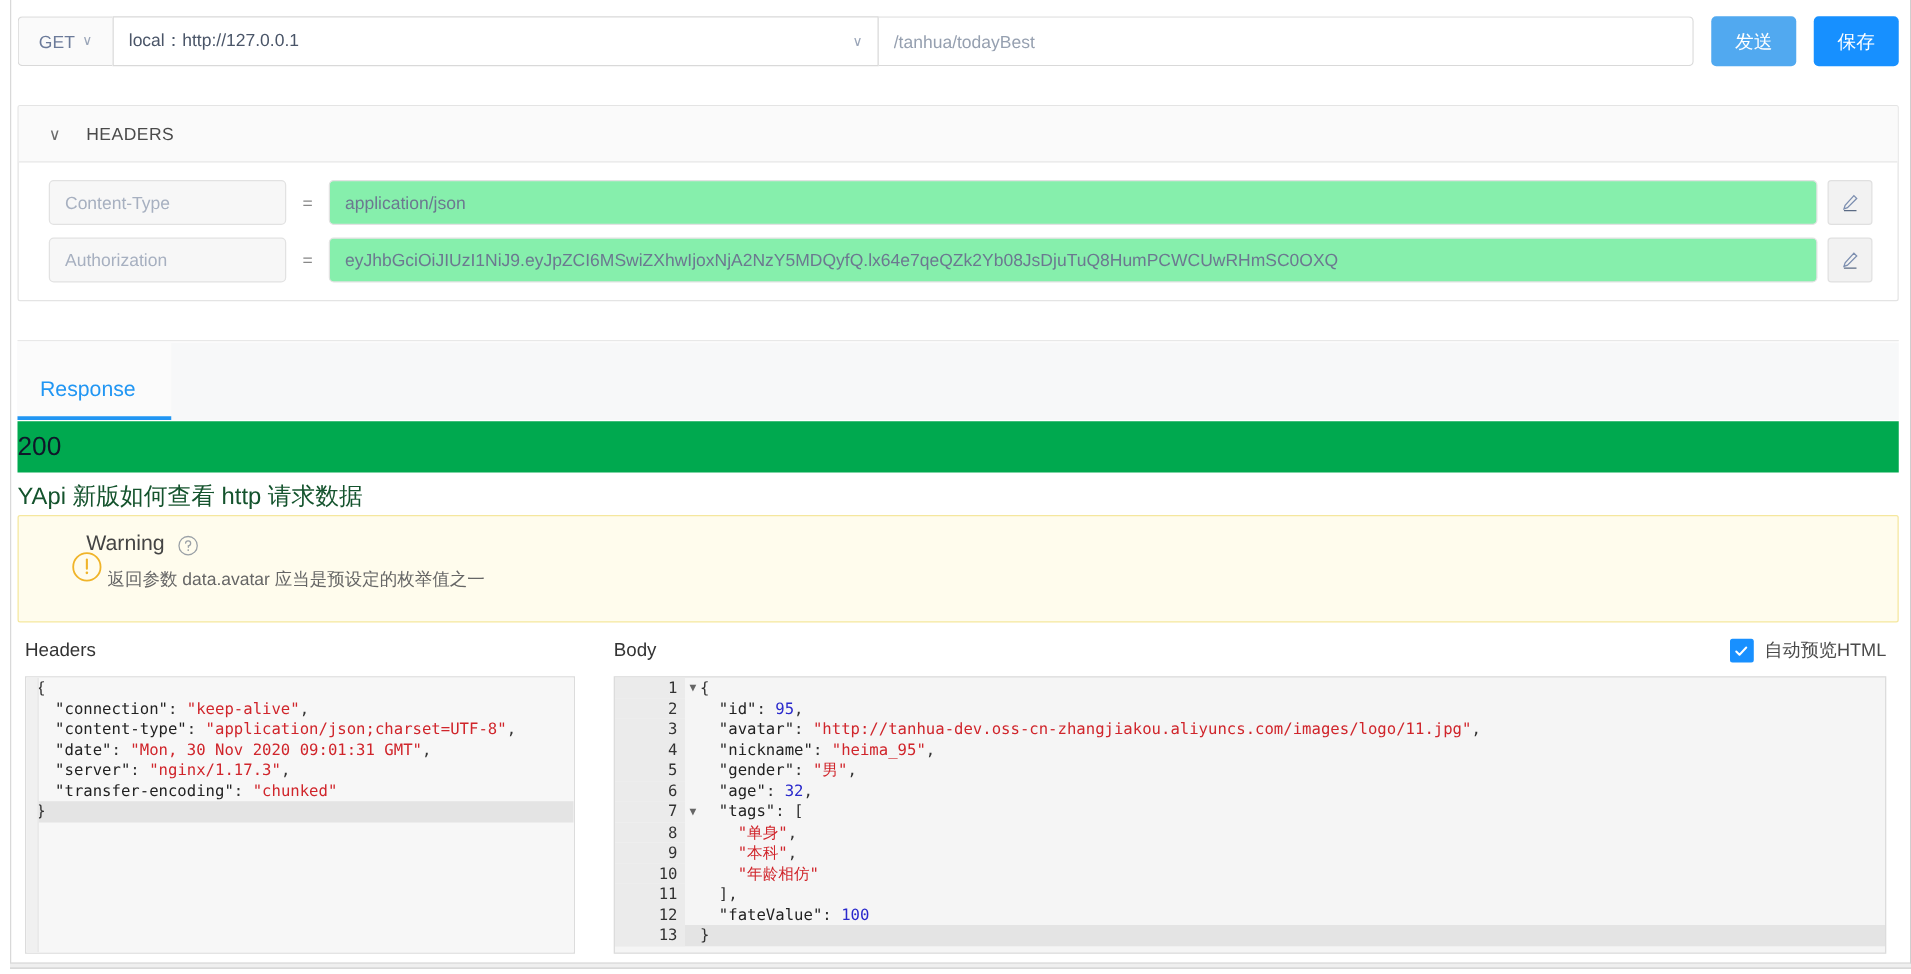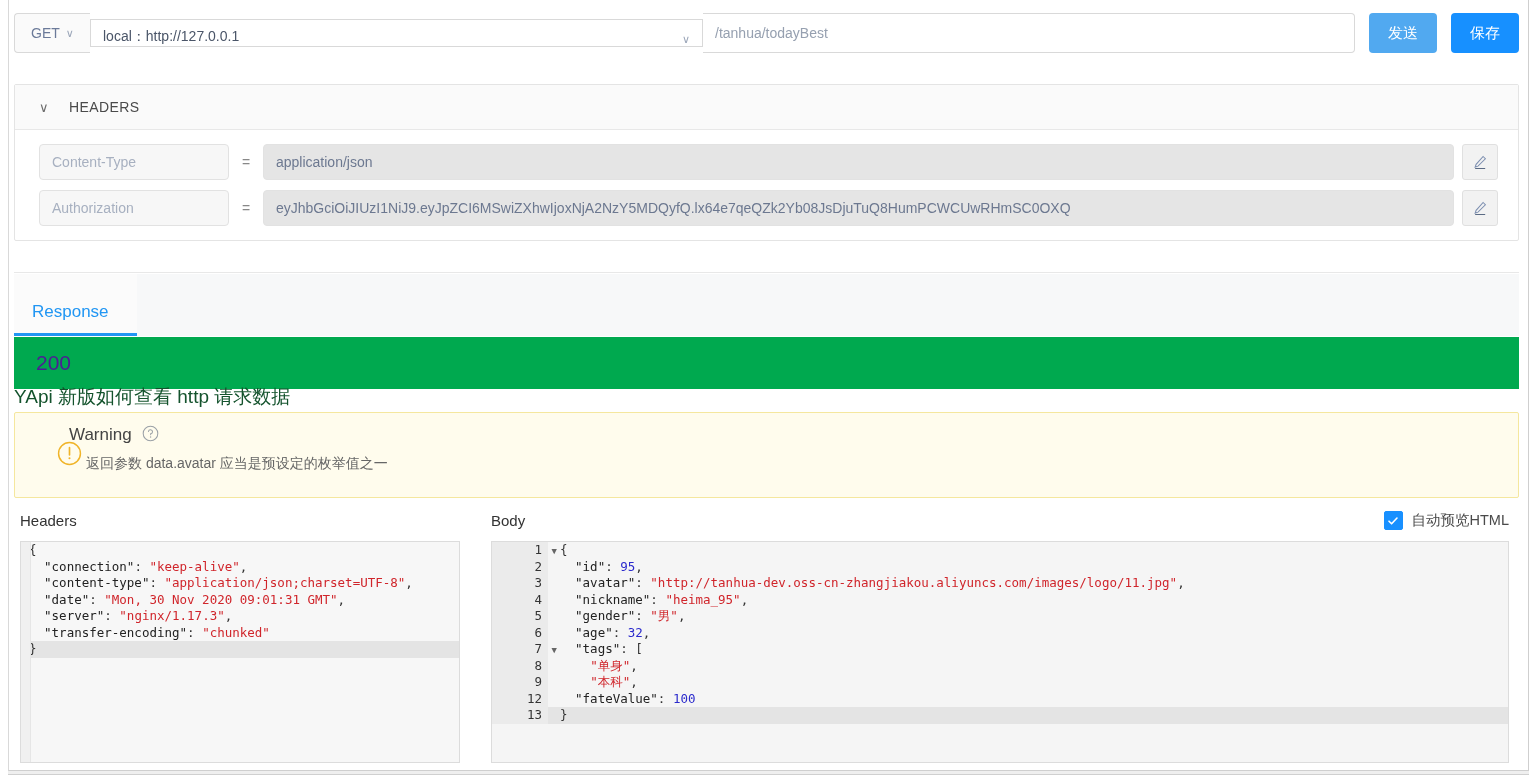--- a/index.html
+++ b/index.html
@@ -67,25 +67,25 @@
     justify-content: center;
     gap: 6px;
     color: #6b7a99;
     font-size: 14px;
     box-sizing: border-box;
     cursor: pointer;
   }
   .method-select .caret { font-size: 11px; color: #9aa5b8; line-height: 1; }
   .host-select {
     flex: 0 0 613px;
-    height: 28px;
+    height: 40px;
     background: #fff;
     border: 1px solid #d9d9d9;
     display: flex;
-    align-items: flex-end;
+    align-items: center;
     padding: 0 12px;
     color: #4a5568;
     box-sizing: border-box;
     position: relative;
     cursor: pointer;
   }
   .host-select .caret {
     position: absolute;
     right: 12px;
     color: #9aa5b8;
@@ -168,21 +168,21 @@
   }
   .heq {
     width: 34px;
     text-align: center;
     color: #888;
     font-size: 14px;
   }
   .hval {
     flex: 1 1 auto;
     height: 36px;
-    background: #e5e5e5;
+    background: #86efac;
     border: 1px solid #e2e2e2;
     border-radius: 4px;
     display: flex;
     align-items: center;
     padding: 0 12px;
     color: #6c7890;
     font-size: 14px;
     box-sizing: border-box;
     overflow: hidden;
     white-space: nowrap;
@@ -232,26 +232,25 @@
     box-sizing: border-box;
     cursor: pointer;
   }
 
   
   .status-banner {
     position: absolute;
     left: 14px;
     top: 337px;
     right: 10px;
-    height: 52px;
+    height: 41px;
     background: #00a94f;
     display: flex;
     align-items: center;
-    padding-left: 22px;
-    color: #4c1d95;
+    color: #0f172a;
     font-size: 21px;
     box-sizing: border-box;
   }
   .yapi-link {
     position: absolute;
     left: 14px;
     top: 384px;
     font-size: 19px;
     color: #14532d;
     cursor: pointer;
@@ -265,21 +264,21 @@
     right: 10px;
     height: 86px;
     background: #fffced;
     border: 1px solid #f5e79e;
     border-radius: 2px;
     box-sizing: border-box;
     padding: 12px 0 0 26px;
   }
   .warn-head {
     display: flex;
-    align-items: flex-start;
+    align-items: flex-end;
     gap: 10px;
     margin-left: 28px;
   }
   .warn-title { font-size: 17px; color: #444; }
   .warn-icon {
     position: absolute;
     left: 42px;
     top: 28px;
     width: 25px;
     height: 25px;
@@ -493,17 +492,19 @@
     <div id="body-code">
         <div class="code-line"><span class="body-gutter">1<span class="fold">▼</span></span><span class="body-code"><span class="tok-punc">{</span></span></div>
         <div class="code-line"><span class="body-gutter">2</span><span class="body-code"><span class="tok-punc"> </span><span class="tok-punc"> </span><span class="tok-key">"id"</span><span class="tok-punc">:</span><span class="tok-punc"> </span><span class="tok-num">95</span><span class="tok-punc">,</span></span></div>
         <div class="code-line"><span class="body-gutter">3</span><span class="body-code"><span class="tok-punc"> </span><span class="tok-punc"> </span><span class="tok-key">"avatar"</span><span class="tok-punc">:</span><span class="tok-punc"> </span><span class="tok-str">"http://tanhua-dev.oss-cn-zhangjiakou.aliyuncs.com/images/logo/11.jpg"</span><span class="tok-punc">,</span></span></div>
         <div class="code-line"><span class="body-gutter">4</span><span class="body-code"><span class="tok-punc"> </span><span class="tok-punc"> </span><span class="tok-key">"nickname"</span><span class="tok-punc">:</span><span class="tok-punc"> </span><span class="tok-str">"heima_95"</span><span class="tok-punc">,</span></span></div>
         <div class="code-line"><span class="body-gutter">5</span><span class="body-code"><span class="tok-punc"> </span><span class="tok-punc"> </span><span class="tok-key">"gender"</span><span class="tok-punc">:</span><span class="tok-punc"> </span><span class="tok-str">"男"</span><span class="tok-punc">,</span></span></div>
         <div class="code-line"><span class="body-gutter">6</span><span class="body-code"><span class="tok-punc"> </span><span class="tok-punc"> </span><span class="tok-key">"age"</span><span class="tok-punc">:</span><span class="tok-punc"> </span><span class="tok-num">32</span><span class="tok-punc">,</span></span></div>
         <div class="code-line"><span class="body-gutter">7<span class="fold">▼</span></span><span class="body-code"><span class="tok-punc"> </span><span class="tok-punc"> </span><span class="tok-key">"tags"</span><span class="tok-punc">:</span><span class="tok-punc"> </span><span class="tok-punc">[</span></span></div>
         <div class="code-line"><span class="body-gutter">8</span><span class="body-code"><span class="tok-punc"> </span><span class="tok-punc"> </span><span class="tok-punc"> </span><span class="tok-punc"> </span><span class="tok-str">"单身"</span><span class="tok-punc">,</span></span></div>
         <div class="code-line"><span class="body-gutter">9</span><span class="body-code"><span class="tok-punc"> </span><span class="tok-punc"> </span><span class="tok-punc"> </span><span class="tok-punc"> </span><span class="tok-str">"本科"</span><span class="tok-punc">,</span></span></div>
+        <div class="code-line"><span class="body-gutter">10</span><span class="body-code"><span class="tok-punc"> </span><span class="tok-punc"> </span><span class="tok-punc"> </span><span class="tok-punc"> </span><span class="tok-str">"年龄相仿"</span></span></div>
+        <div class="code-line"><span class="body-gutter">11</span><span class="body-code"><span class="tok-punc"> </span><span class="tok-punc"> </span><span class="tok-punc">]</span><span class="tok-punc">,</span></span></div>
         <div class="code-line"><span class="body-gutter">12</span><span class="body-code"><span class="tok-punc"> </span><span class="tok-punc"> </span><span class="tok-key">"fateValue"</span><span class="tok-punc">:</span><span class="tok-punc"> </span><span class="tok-num">100</span></span></div>
         <div class="code-line active"><span class="body-gutter">13</span><span class="body-code"><span class="tok-punc">}</span></span></div>
       </div>
   </div>
 </div>
 
 </body></html>

